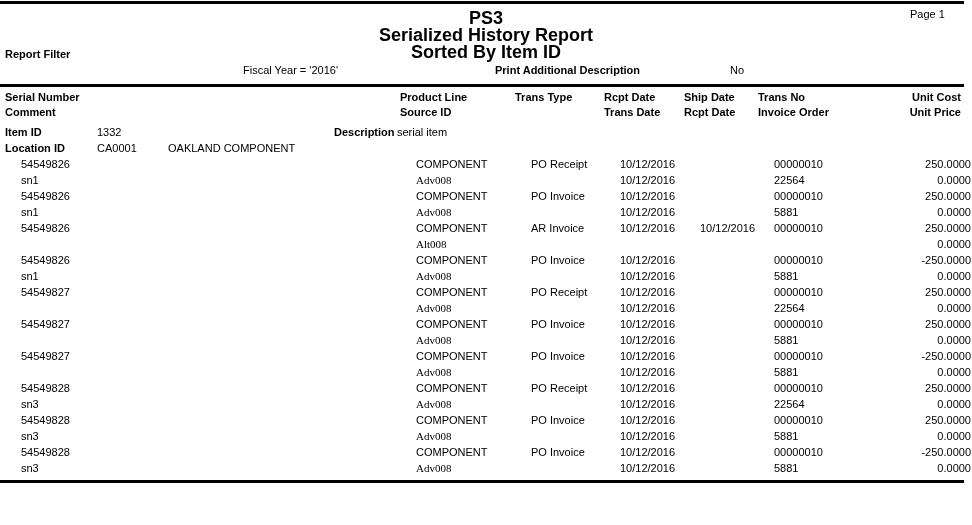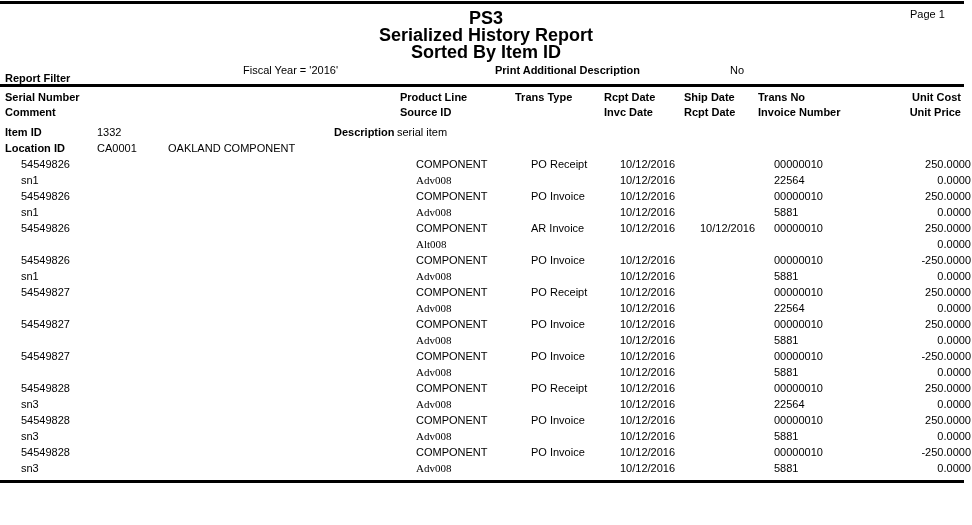--- a/index.html
+++ b/index.html
@@ -53,38 +53,38 @@
 
 <div class="rule rule-top"></div>
 <div class="rule rule-filter"></div>
 <div class="rule rule-bottom"></div>
 
 <div class="abs center title" style="top:8px;">PS3</div>
 <div class="abs" style="top:8px; left:910px;">Page 1</div>
 <div class="abs center title" style="top:25px;">Serialized History Report</div>
 <div class="abs center title" style="top:42px;">Sorted By Item ID</div>
 
-<div class="abs b" style="top:72px; left:5px;">Report Filter</div>
+<div class="abs b" style="top:48px; left:5px;">Report Filter</div>
 <div class="abs" style="top:64px; left:243px;">Fiscal Year = '2016'</div>
 <div class="abs b" style="top:64px; left:495px;">Print Additional Description</div>
 <div class="abs" style="top:64px; left:730px;">No</div>
 
 <div class="abs b c-serial hrow1">Serial Number</div>
 <div class="abs b c-product hrow1">Product Line</div>
 <div class="abs b c-ttype hrow1">Trans Type</div>
 <div class="abs b c-order hrow1">Rcpt Date</div>
 <div class="abs b c-ship hrow1">Ship Date</div>
 <div class="abs b c-transno hrow1">Trans No</div>
 <div class="abs b c-cost hrow1">Unit Cost</div>
 
 <div class="abs b c-serial hrow2">Comment</div>
 <div class="abs b c-product hrow2">Source ID</div>
-<div class="abs b c-order hrow2">Invc Date</div>
+<div class="abs b c-order hrow2">Trans Date</div>
 <div class="abs b c-ship hrow2">Rcpt Date</div>
-<div class="abs b c-transno hrow2">Invoice Number</div>
+<div class="abs b c-transno hrow2">Invoice Order</div>
 <div class="abs b c-cost hrow2">Unit Price</div>
 
 <div class="abs b itemrow" style="left:5px;">Item ID</div>
 <div class="abs itemrow" style="left:97px;">1332</div>
 <div class="abs b itemrow" style="left:334px;">Description</div>
 <div class="abs itemrow" style="left:397px;">serial item</div>
 <div class="abs b locrow" style="left:5px;">Location ID</div>
 <div class="abs locrow" style="left:97px;">CA0001</div>
 <div class="abs locrow" style="left:168px;">OAKLAND COMPONENT</div>
 

